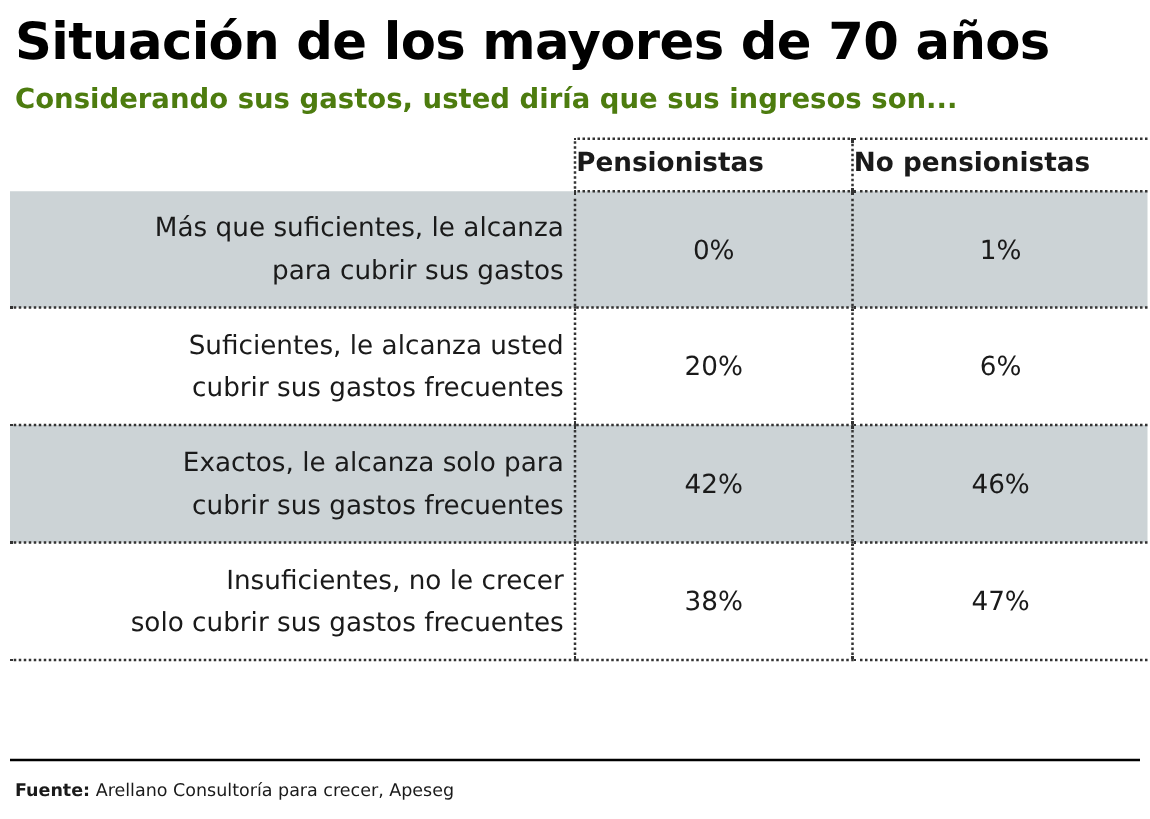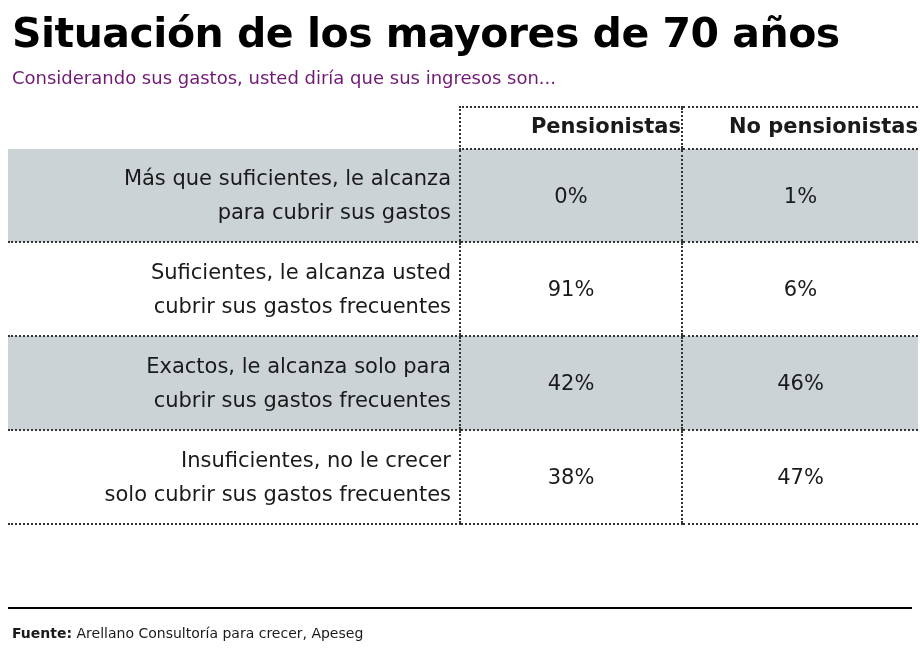--- a/index.html
+++ b/index.html
@@ -24,39 +24,39 @@
   .title {
     font-size: 41px;
     font-weight: bold;
     letter-spacing: -0.5px;
     line-height: 1.05;
     margin: 4px 0 0 4px;
     color: #000;
     font-family: "DejaVu Sans", sans-serif;
   }
   .subtitle {
-    font-size: 18px;
-    font-weight: normal;
+    font-size: 22px;
+    font-weight: bold;
     margin: 12px 0 0 4px;
-    color: #701a75;
+    color: #4d7c0f;
   }
   table.data {
     border-collapse: collapse;
     width: 910px;
     margin-top: 18px;
     table-layout: fixed;
   }
   table.data col.c0 { width: 452px; }
   table.data col.c1 { width: 222px; }
   table.data col.c2 { width: 236px; }
 
   thead th {
     font-size: 21px;
     font-weight: bold;
-    text-align: right;
+    text-align: left;
     padding: 6px 0 10px 0;
     vertical-align: bottom;
     border-bottom: 2px dotted #333;
   }
   thead th.blank {
     border-bottom: none;
   }
   thead th.col-head {
     border-left: 2px dotted #333;
     border-top: 2px dotted #333;
@@ -123,21 +123,21 @@
           <div>para cubrir sus gastos</div>
         </td>
         <td class="val">0%</td>
         <td class="val">1%</td>
       </tr>
       <tr>
         <td class="label">
           <div>Suficientes, le alcanza usted</div>
           <div>cubrir sus gastos frecuentes</div>
         </td>
-        <td class="val">91%</td>
+        <td class="val">20%</td>
         <td class="val">6%</td>
       </tr>
       <tr class="shaded">
         <td class="label">
           <div>Exactos, le alcanza solo para</div>
           <div>cubrir sus gastos frecuentes</div>
         </td>
         <td class="val">42%</td>
         <td class="val">46%</td>
       </tr>

